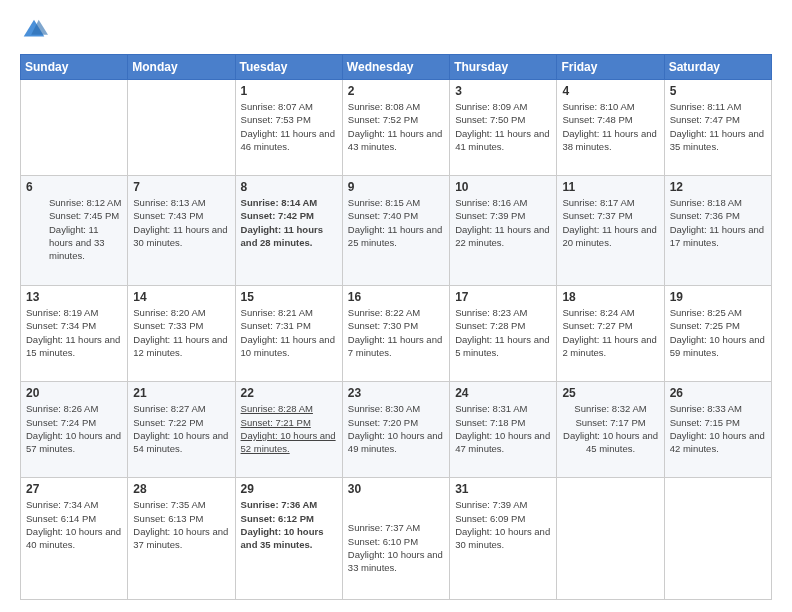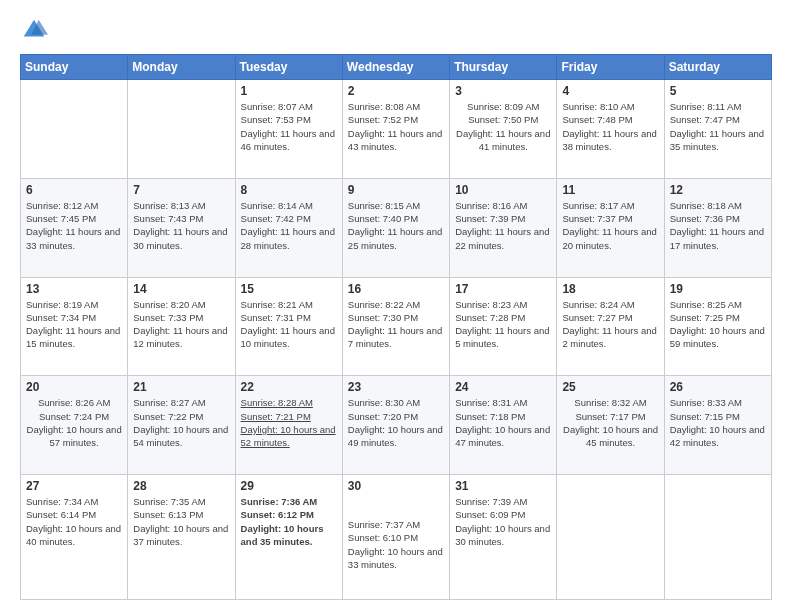--- a/index.html
+++ b/index.html
@@ -138,53 +138,53 @@
 Daylight: 11 hours and 46 minutes.</div>
           </td>
           <td>
             <span class="day-number">2</span>
             <div class="day-info" style="white-space: pre-line;">Sunrise: 8:08 AM
 Sunset: 7:52 PM
 Daylight: 11 hours and 43 minutes.</div>
           </td>
           <td>
             <span class="day-number">3</span>
-            <div class="day-info" style="white-space: pre-line; text-align: center;">Sunrise: 8:09 AM
+            <div class="day-info" style="white-space: pre-line;">Sunrise: 8:09 AM
 Sunset: 7:50 PM
 Daylight: 11 hours and 41 minutes.</div>
           </td>
           <td>
             <span class="day-number">4</span>
             <div class="day-info" style="white-space: pre-line;">Sunrise: 8:10 AM
 Sunset: 7:48 PM
 Daylight: 11 hours and 38 minutes.</div>
           </td>
           <td>
             <span class="day-number">5</span>
             <div class="day-info" style="white-space: pre-line;">Sunrise: 8:11 AM
 Sunset: 7:47 PM
 Daylight: 11 hours and 35 minutes.</div>
           </td>
         </tr>
         <tr>
           <td>
             <span class="day-number">6</span>
-            <div class="day-info" style="white-space: pre-line;">Sunrise: 8:12 AM
+            <div class="day-info" style="white-space: pre-line; margin-left: 23px;">Sunrise: 8:12 AM
 Sunset: 7:45 PM
 Daylight: 11 hours and 33 minutes.</div>
           </td>
           <td>
             <span class="day-number">7</span>
             <div class="day-info" style="white-space: pre-line;">Sunrise: 8:13 AM
 Sunset: 7:43 PM
 Daylight: 11 hours and 30 minutes.</div>
           </td>
           <td>
             <span class="day-number">8</span>
-            <div class="day-info" style="white-space: pre-line;">Sunrise: 8:14 AM
+            <div class="day-info" style="white-space: pre-line; font-weight: bold;">Sunrise: 8:14 AM
 Sunset: 7:42 PM
 Daylight: 11 hours and 28 minutes.</div>
           </td>
           <td>
             <span class="day-number">9</span>
             <div class="day-info" style="white-space: pre-line;">Sunrise: 8:15 AM
 Sunset: 7:40 PM
 Daylight: 11 hours and 25 minutes.</div>
           </td>
           <td>
@@ -246,21 +246,21 @@
           <td>
             <span class="day-number">19</span>
             <div class="day-info" style="white-space: pre-line;">Sunrise: 8:25 AM
 Sunset: 7:25 PM
 Daylight: 10 hours and 59 minutes.</div>
           </td>
         </tr>
         <tr>
           <td>
             <span class="day-number">20</span>
-            <div class="day-info" style="white-space: pre-line; text-align: center;">Sunrise: 8:26 AM
+            <div class="day-info" style="white-space: pre-line;">Sunrise: 8:26 AM
 Sunset: 7:24 PM
 Daylight: 10 hours and 57 minutes.</div>
           </td>
           <td>
             <span class="day-number">21</span>
             <div class="day-info" style="white-space: pre-line;">Sunrise: 8:27 AM
 Sunset: 7:22 PM
 Daylight: 10 hours and 54 minutes.</div>
           </td>
           <td>

